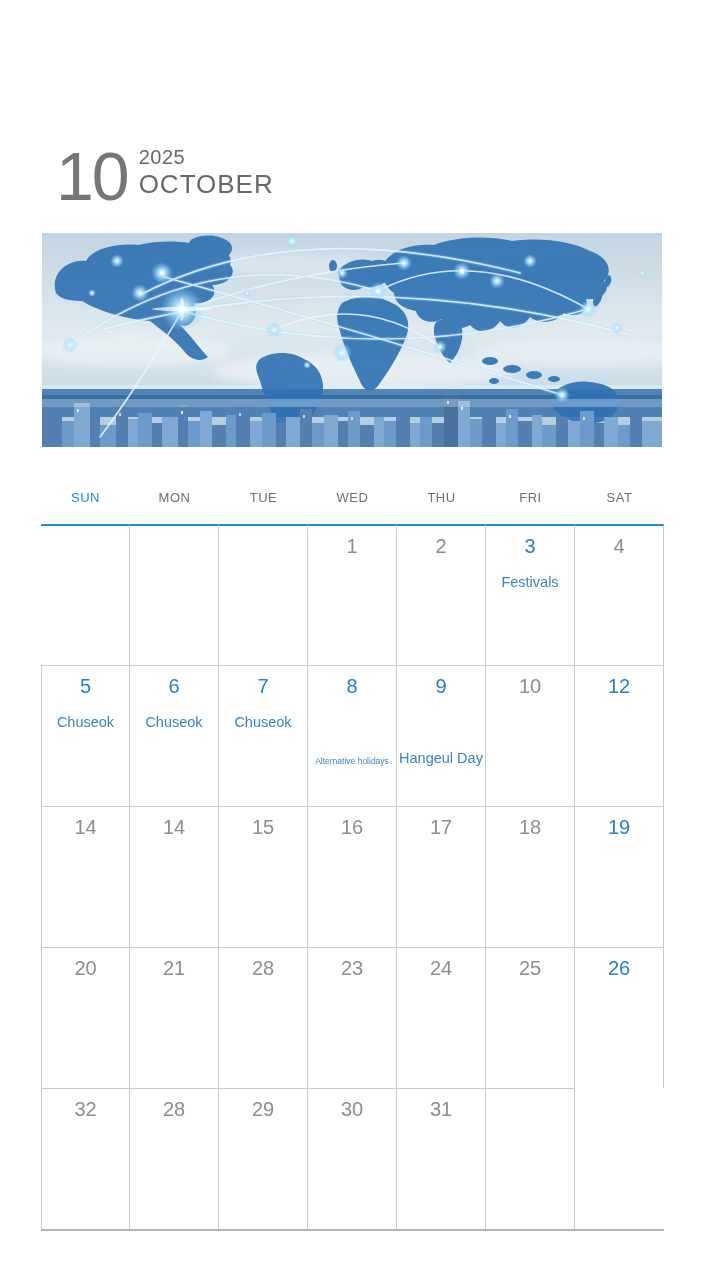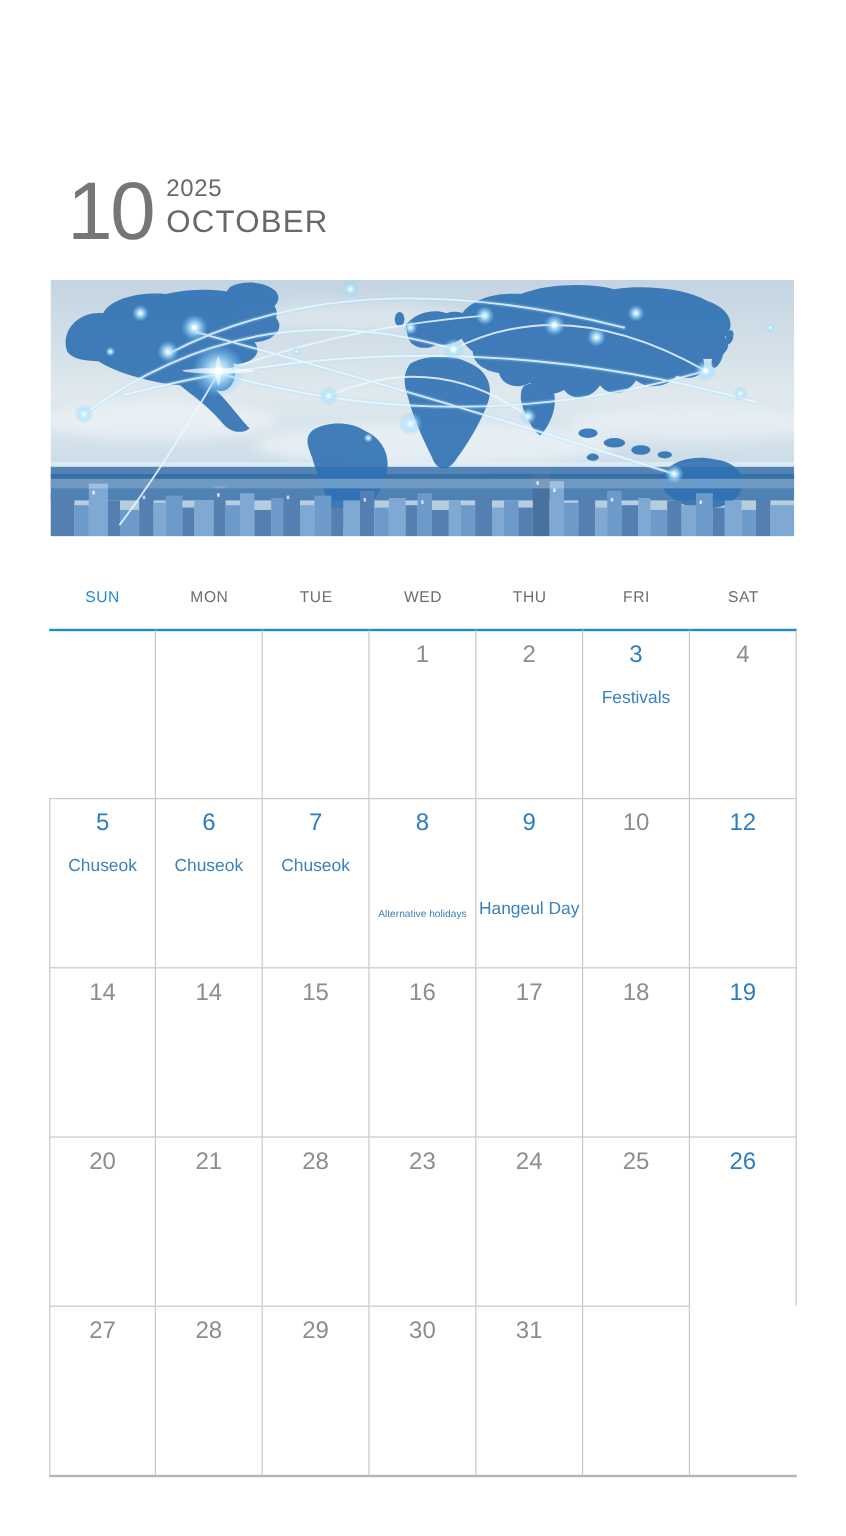--- a/index.html
+++ b/index.html
@@ -326,21 +326,21 @@
         <span class="num">24</span>
       </div>
     <div class="cell">
         <span class="num">25</span>
       </div>
 
     <div class="cell">
         <span class="num blue">26</span>
       </div>
     <div class="cell">
-        <span class="num">27</span>
+        <span class="num">32</span>
       </div>
     <div class="cell">
         <span class="num">28</span>
       </div>
     <div class="cell">
         <span class="num">29</span>
       </div>
     <div class="cell">
         <span class="num">30</span>
       </div>

